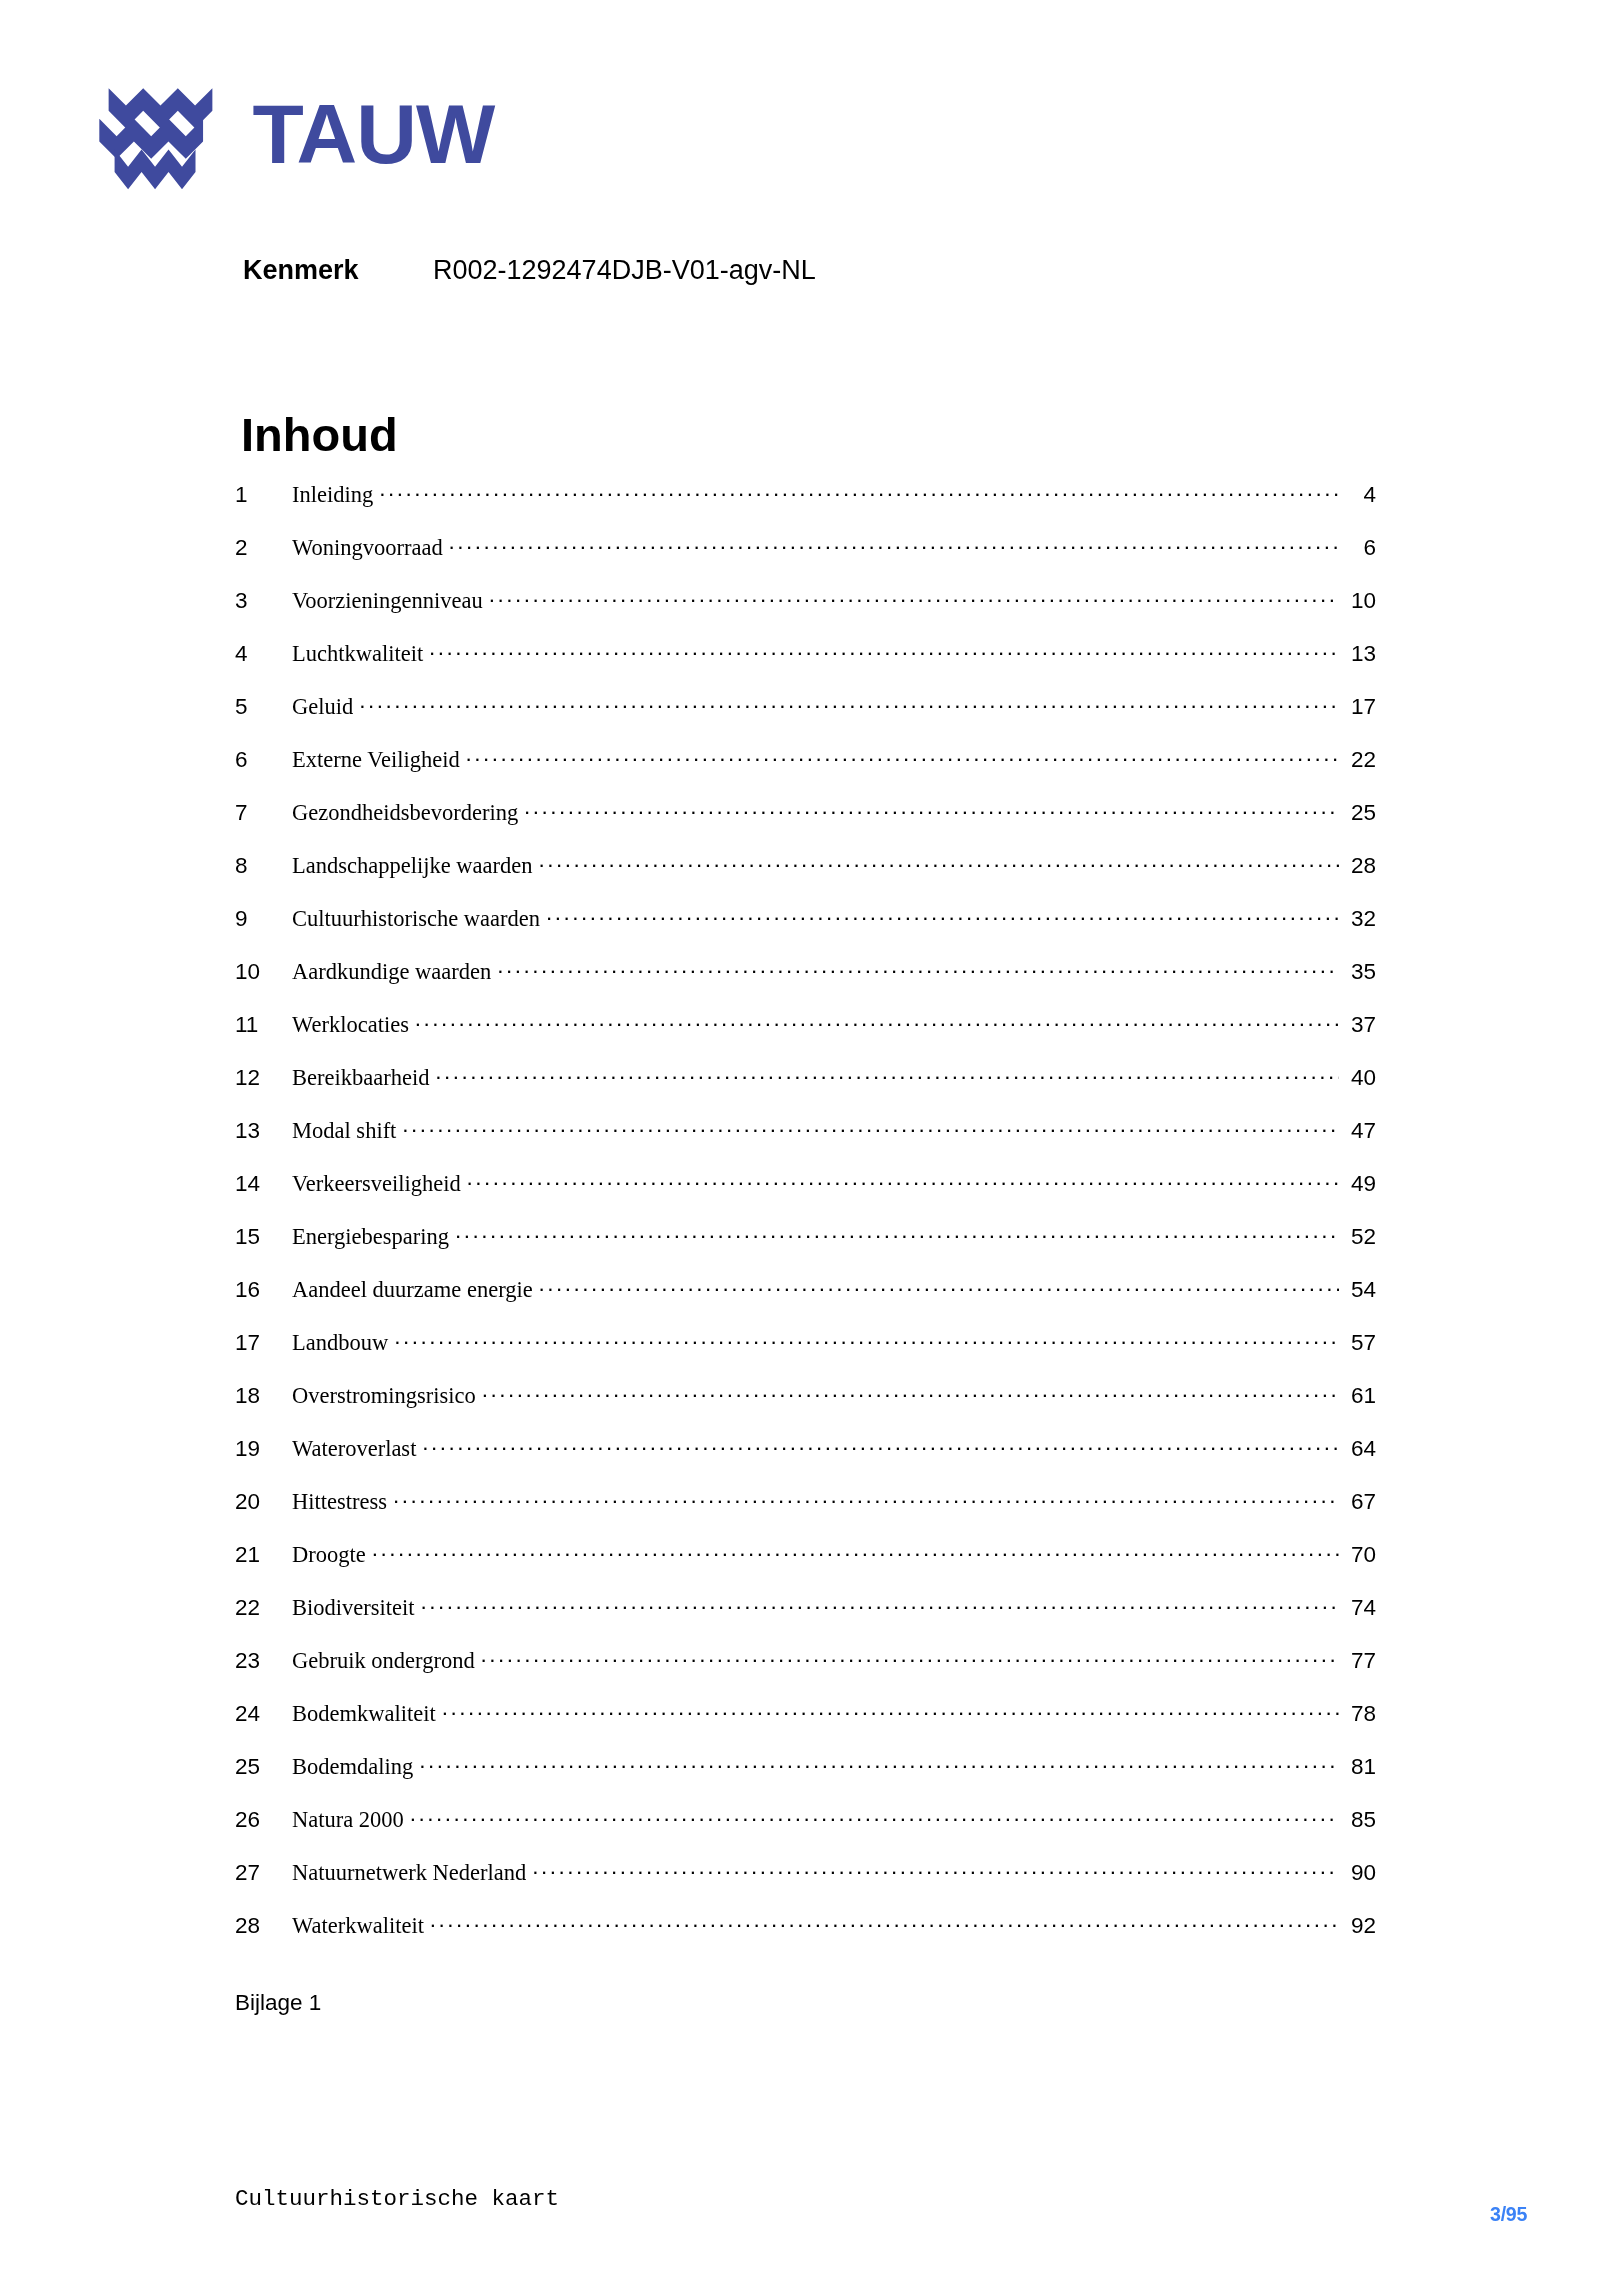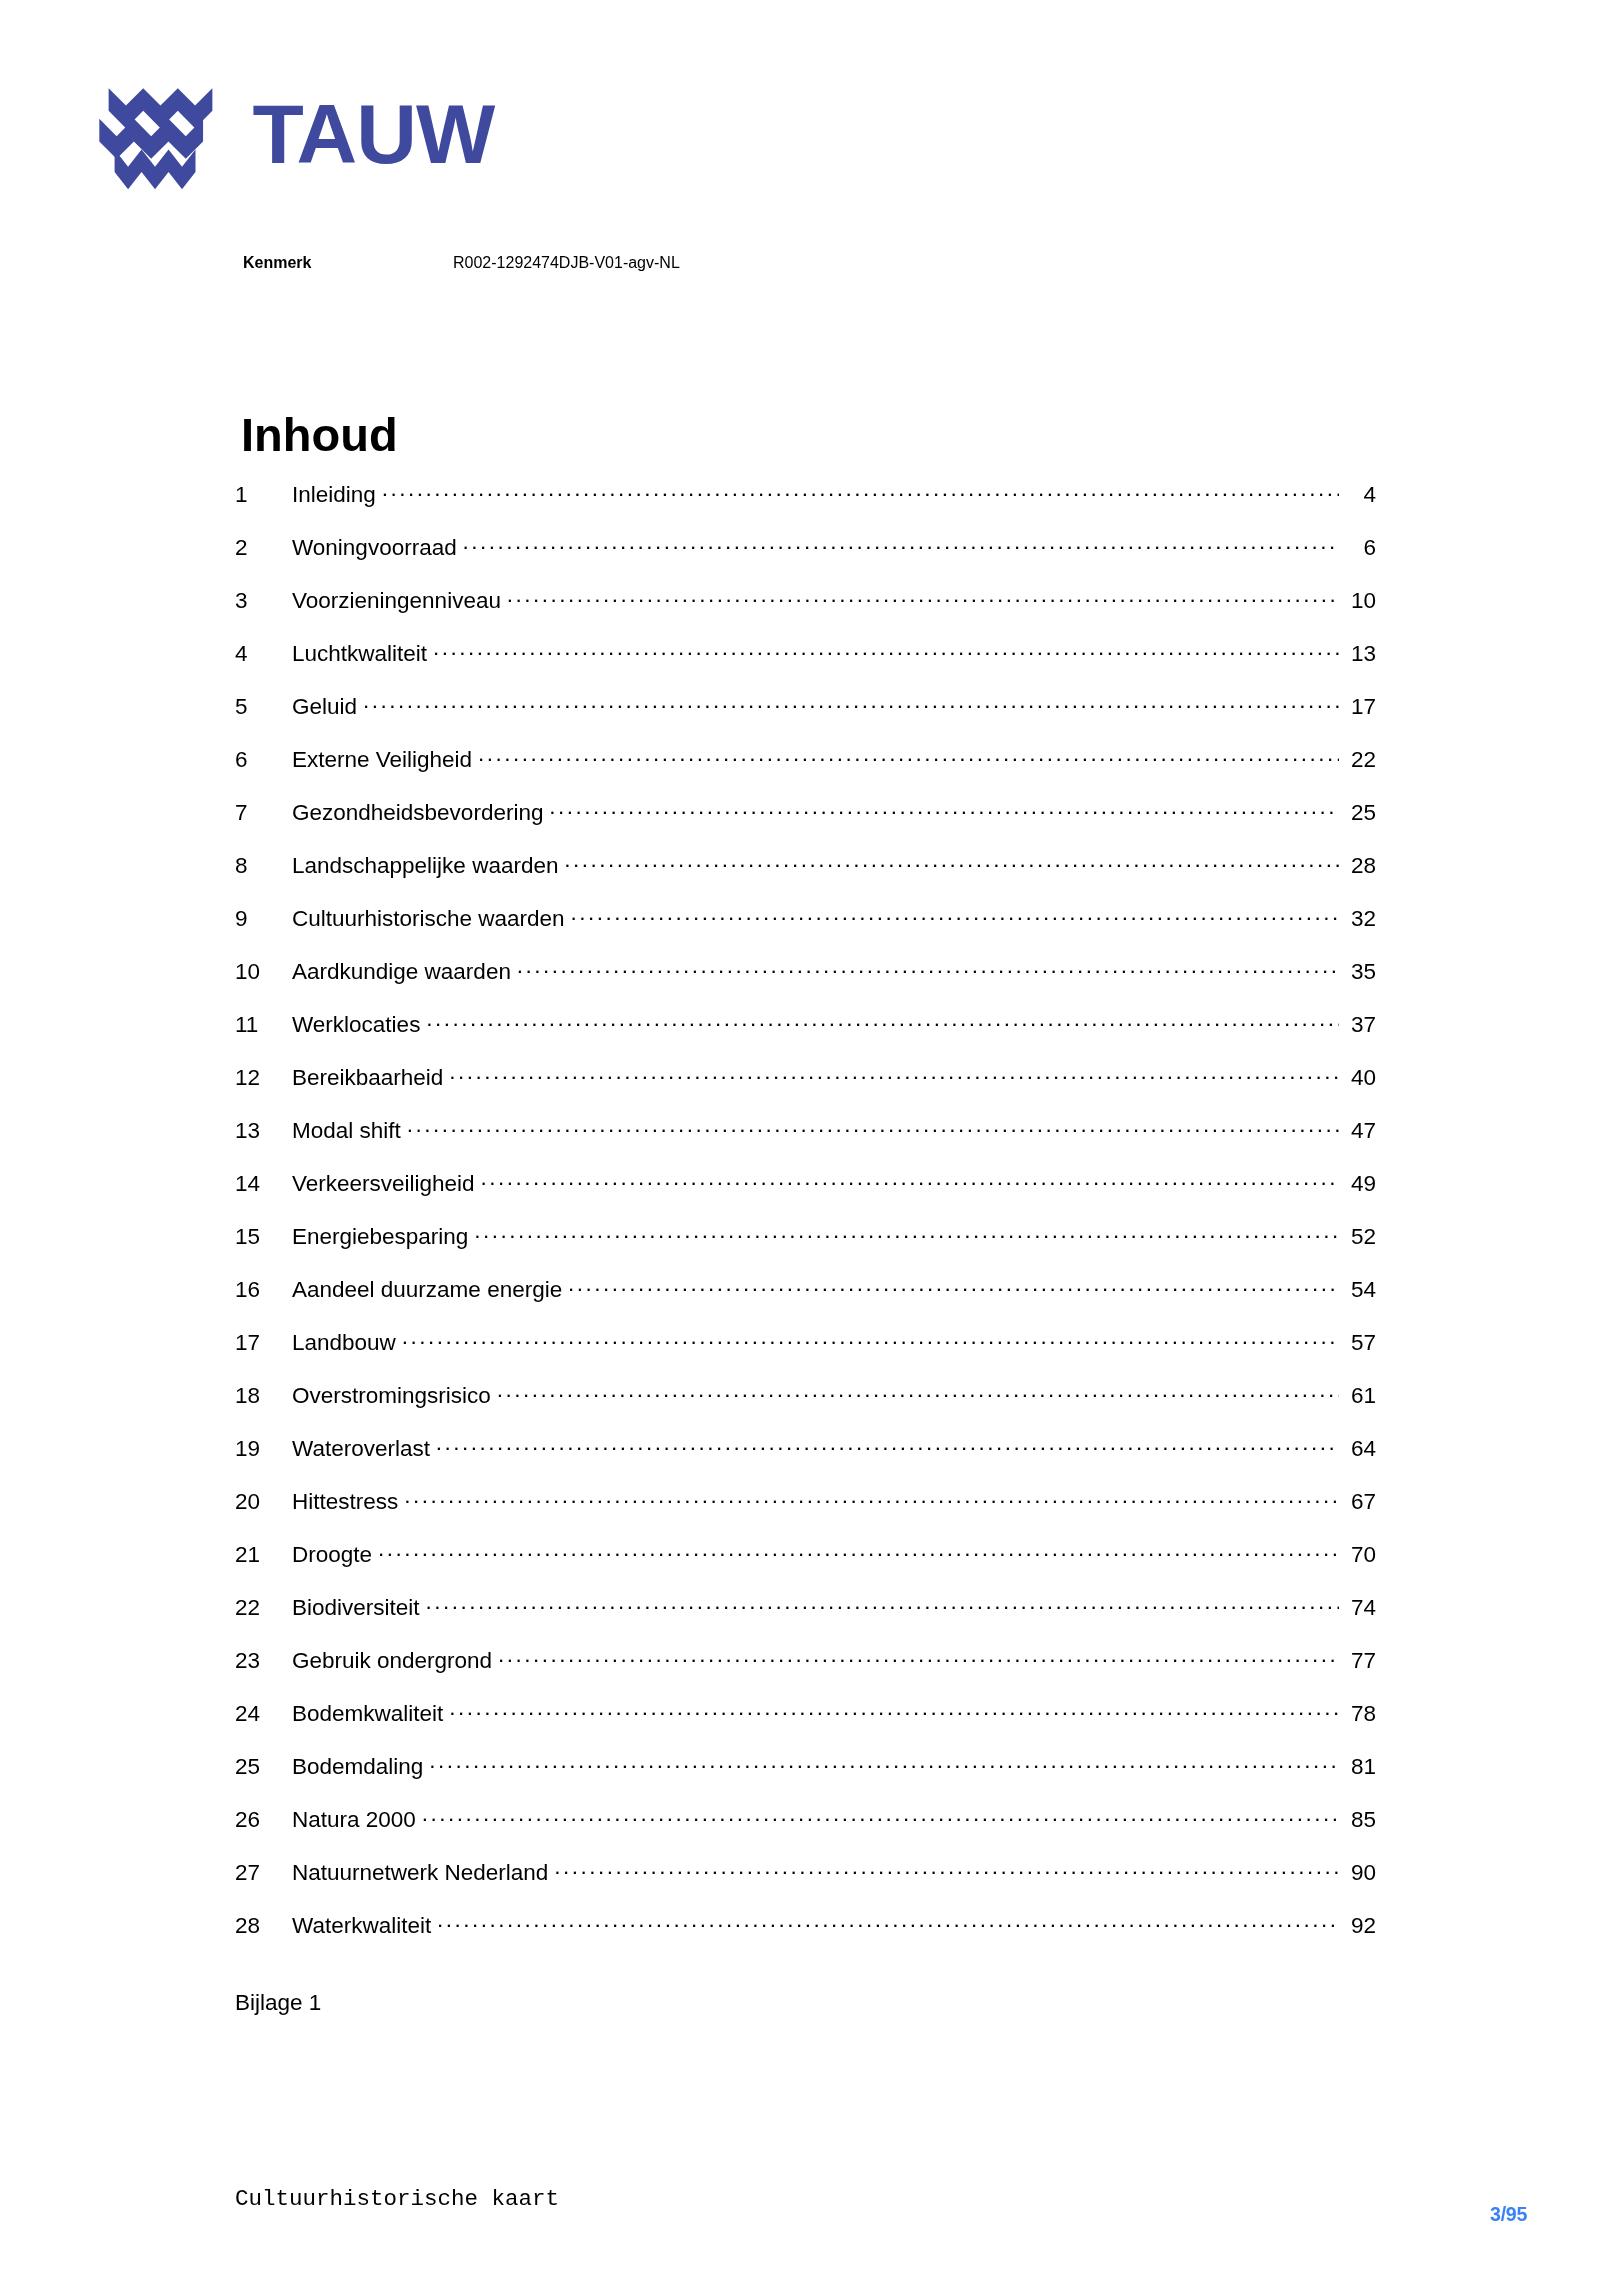--- a/index.html
+++ b/index.html
@@ -45,24 +45,23 @@
     line-height: 1;
     margin-top: 16px;
   }
 
   
   .kenmerk-row {
     position: absolute;
     left: 243px;
     top: 253px;
     display: flex;
-    font-size: 16px;
+    font-size: 27px;
     line-height: 1.3;
     color: #000000;
-    gap: 20px;
   }
   .kenmerk-label {
     font-weight: bold;
     width: 190px;
     flex: 0 0 190px;
   }
   .kenmerk-value {
     font-weight: normal;
     white-space: nowrap;
     text-align: center;
@@ -95,20 +94,21 @@
     color: #000000;
     line-height: 1.2;
   }
   .toc-num {
     flex: 0 0 57px;
     text-align: left;
   }
   .toc-label {
     white-space: nowrap;
     padding-right: 3.9px;
+    font-family: Liberation Serif, serif;
   }
   .toc-dots {
     flex: 1 1 auto;
     position: relative;
     overflow: hidden;
     height: 1em;
     margin: 0 2px;
   }
   .toc-dots::before {
     content: "........................................................................................................................................................................................................................";

